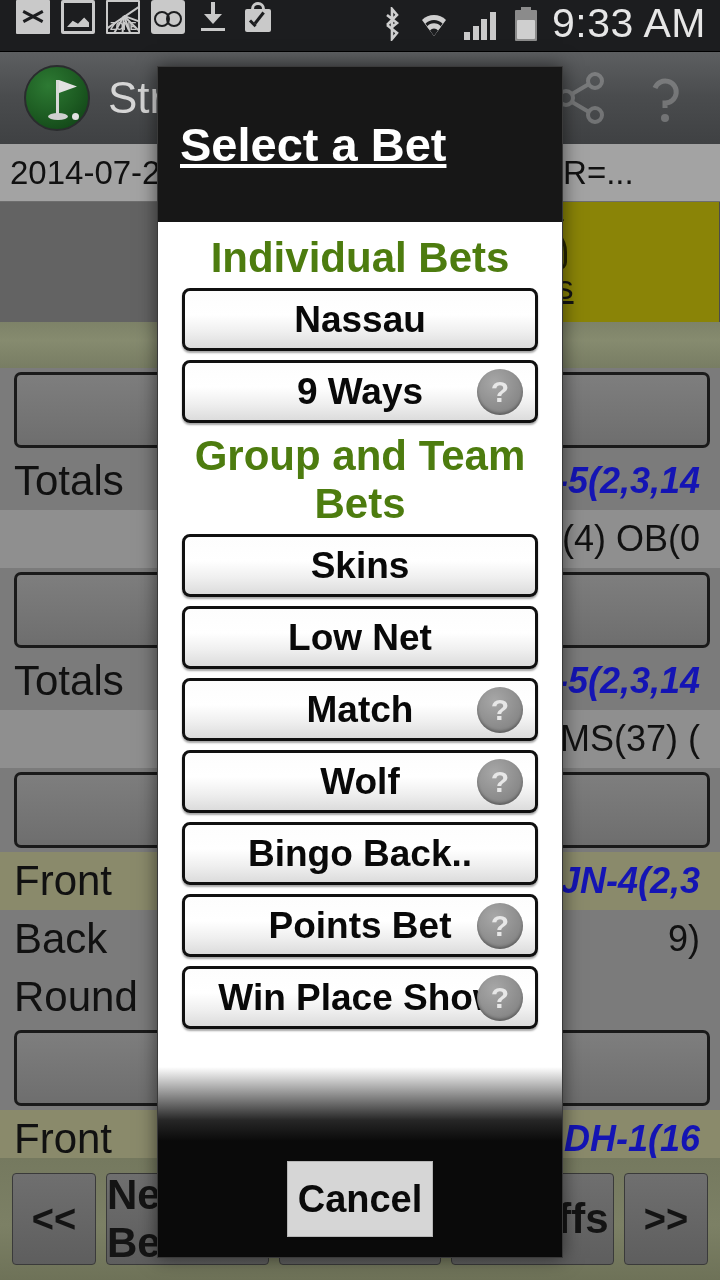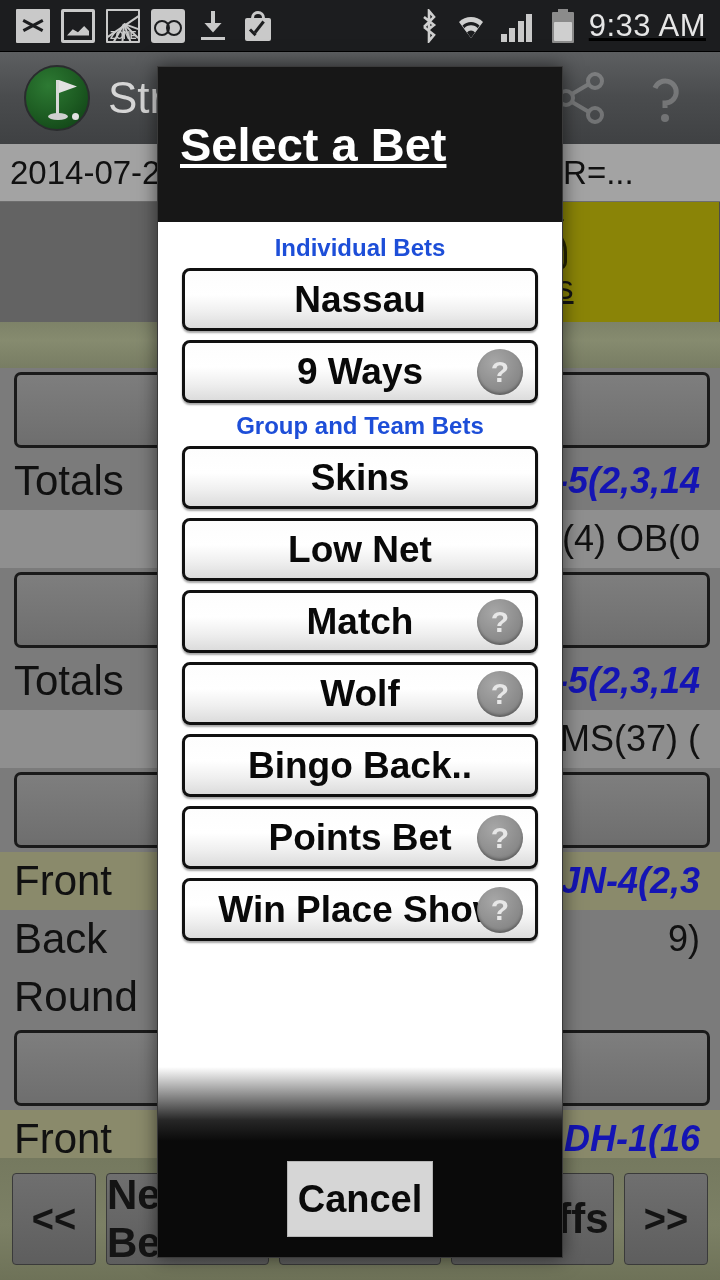--- a/index.html
+++ b/index.html
@@ -6,23 +6,22 @@
   html,body{
     width:720px; height:1280px; overflow:hidden;
     font-family:"Liberation Sans", sans-serif;
     background:#000;
   }
   #screen{ position:relative; width:720px; height:1280px; overflow:hidden; background:#7b7b7b; }
 
   
   .statusbar{
     position:absolute; left:0; top:0; width:720px; height:52px;
-    background:#1c1d1f; display:flex; align-items:center;
+    background:#1c1d1f; display:flex; align-items:flex-start;
     border-bottom:1px solid #000;
-    text-decoration:underline;
   }
   .sb-left{ display:flex; align-items:center; gap:11px; padding-left:16px; flex:1; }
   .sb-right{ display:flex; align-items:center; gap:10px; padding-right:14px; }
   .sb-ico{ width:34px; height:34px; position:relative; flex:0 0 auto; }
 
   .ic-mail{ background:#c9c9c9; border-radius:1px; }
   .ic-mail:before,.ic-mail:after{
     content:""; position:absolute; width:22px; height:2.6px; background:#1c1d1f;
     left:6px; top:15px; transform-origin:center;
   }
@@ -79,21 +78,21 @@
   .ic-sig{ width:40px; height:32px; display:flex; align-items:flex-end; gap:2.5px; }
   .ic-sig i{ width:6px; background:#c9c9c9; display:block; }
   .ic-sig i:nth-child(1){ height:8px; }
   .ic-sig i:nth-child(2){ height:14px; }
   .ic-sig i:nth-child(3){ height:21px; }
   .ic-sig i:nth-child(4){ height:28px; }
   .ic-batt{ width:24px; height:34px; position:relative; }
   .ic-batt .cap{ position:absolute; left:7px; top:0; width:10px; height:4px; background:#8b8b8b;}
   .ic-batt .shell{ position:absolute; left:1px; top:3px; width:22px; height:31px; background:#8b8b8b; border-radius:1px;}
   .ic-batt .fill{ position:absolute; left:3px; top:13px; width:18px; height:19px; background:#cfcfcf; border-radius:1px;}
-  .clock{ color:#e6e6e6; font-size:31px; letter-spacing:0.5px; margin-left:4px; }
+  .clock{ color:#e6e6e6; font-size:41px; letter-spacing:0.5px; margin-left:4px; }
 
   
   .appbar{
     position:absolute; left:0; top:52px; width:720px; height:92px;
     background:linear-gradient(180deg,#5d5f61 0%,#4a4c4e 48%,#3f4143 100%);
     display:flex; align-items:center;
   }
   .applogo{ width:66px; height:66px; margin-left:24px; border-radius:50%;
     background:radial-gradient(circle at 36% 30%, #2d7a33 0%, #1d5c22 52%, #0d3b13 100%);
     border:2px solid #2a2c2e; position:relative; flex:0 0 auto; }
@@ -187,21 +186,21 @@
   }
   .dlg-title{ color:#fff; font-size:47px; font-weight:bold; padding-left:22px;text-decoration:underline; }
   .dlg-list{
     flex:1; background:#fff; padding:6px 24px 0 24px; overflow:hidden; position:relative;
   }
   .dlg-list:after{
     content:""; position:absolute; left:0; right:0; bottom:0; height:74px;
     background:linear-gradient(180deg, rgba(255,255,255,0) 0%, rgba(20,20,20,.92) 72%, #0a0a0a 100%);
     pointer-events:none;
   }
-  .grp-header{ text-align:center; font-size:24px; font-weight:bold; color:#1d4ed8;
+  .grp-header{ text-align:center; font-size:42px; font-weight:bold; color:#4d7c0f;
     margin:6px 0 6px 0; }
   .opt{
     position:relative; height:63px; margin-bottom:9px;
     background:linear-gradient(180deg,#fdfdfd 0%,#ffffff 42%,#efefef 72%,#dcdcdc 100%);
     border:3px solid #101010; border-radius:8px;
     display:flex; align-items:center; justify-content:center;
     box-shadow:0 2px 2px rgba(0,0,0,.35);
   }
   .opt .otxt{ font-size:37px; font-weight:bold; color:#090909; }
   .qmark{

